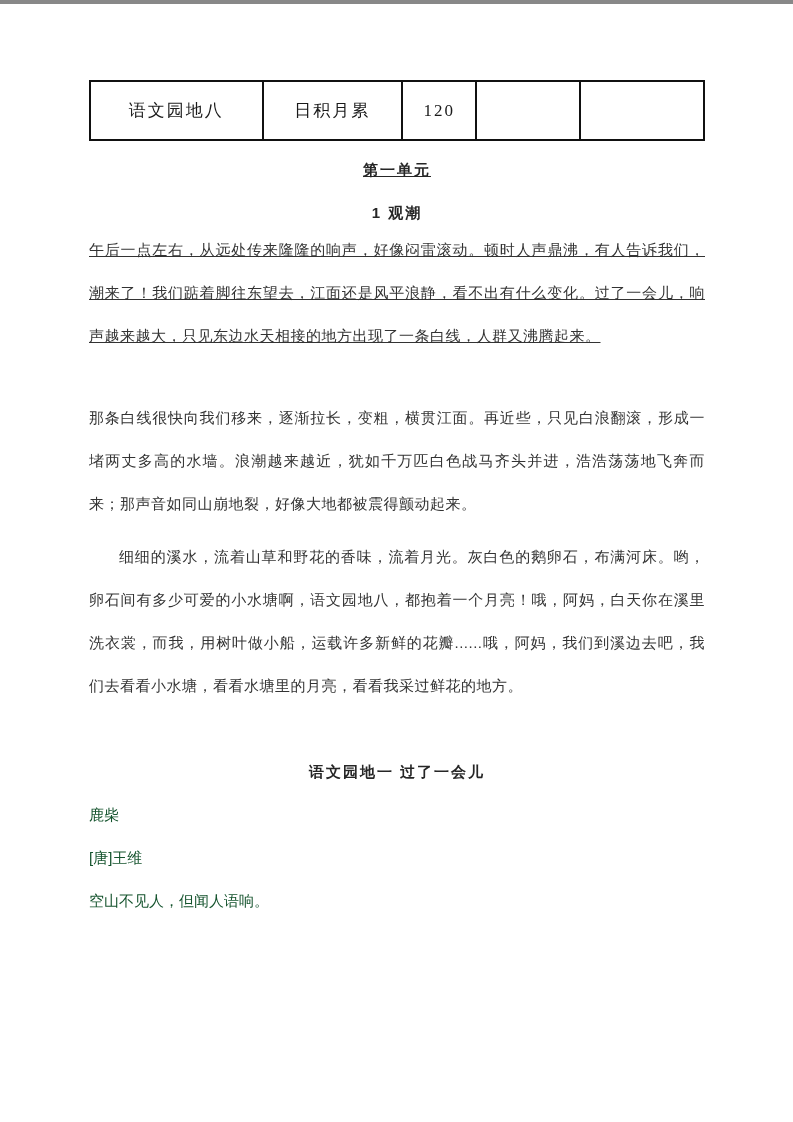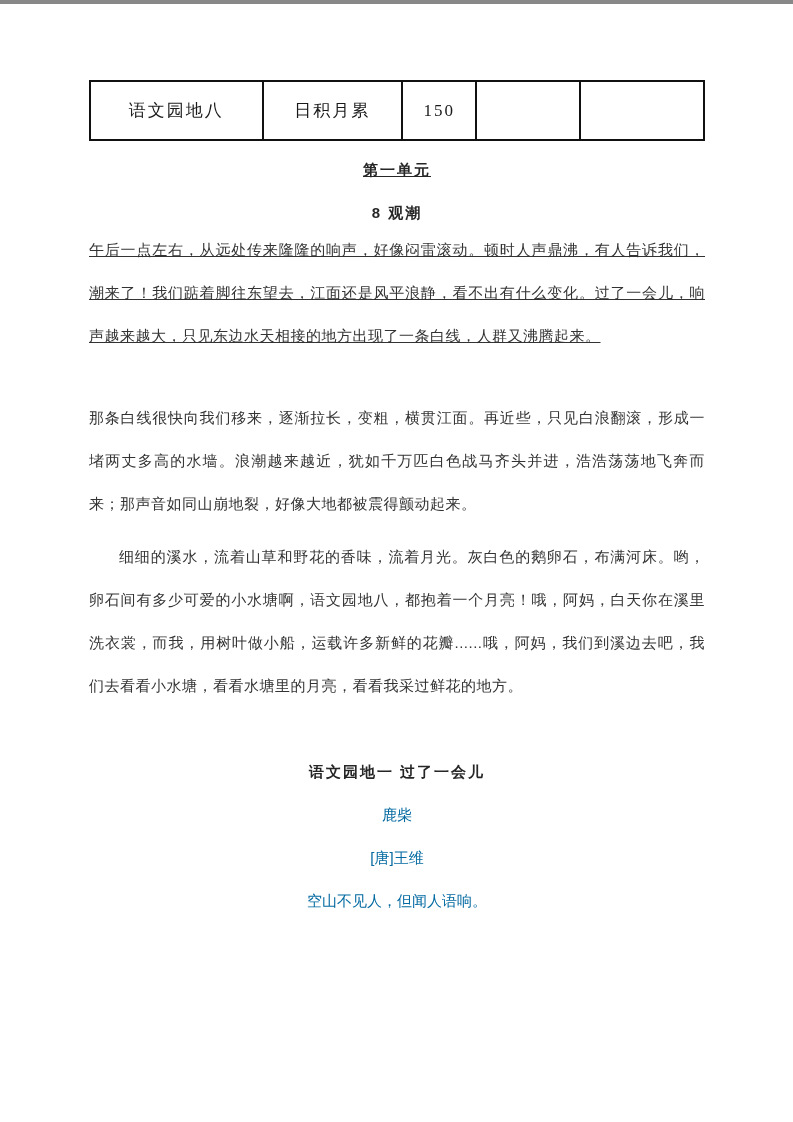--- a/index.html
+++ b/index.html
@@ -39,49 +39,49 @@
     font-weight:bold;
     text-align:center;
     color:#262626;
     letter-spacing:2px;
   }
   .para{
     text-align:justify;
     color:#333333;
     letter-spacing:0.5px;
   }
-  .center-line{text-align:center;color:#0369a1;}
+  .center-line{color:#14532d;}
   .mt-first{margin-top:7px;text-decoration:underline;}
   .mt-para1{margin-top:-6px;text-decoration:underline;}
   .mt-para2{margin-top:39px;}
   .mt-lesson2{margin-top:28px;}
   .mt-para3{margin-top:10px;}
   .mt-garden{margin-top:43px;}
   .indent2{text-indent:2em;}
 </style>
 </head>
 <body>
 
 <div class="page">
 
   <table class="doc-table">
     <tbody>
         <tr>
       <td class="col1">语文园地八</td>
       <td class="col2">日积月累</td>
-      <td class="col3">150</td>
+      <td class="col3">120</td>
       <td class="col4"></td>
       <td class="col5"></td>
     </tr>
   </tbody>
     </table>
 
   <div class="blk heading mt-first">第一单元</div>
 
-  <div class="blk heading">8 观潮</div>
+  <div class="blk heading">1 观潮</div>
 
   <p class="blk para mt-para1">午后一点左右，从远处传来隆隆的响声，好像闷雷滚动。顿时人声鼎沸，有人告诉我们，潮来了！我们踮着脚往东望去，江面还是风平浪静，看不出有什么变化。过了一会儿，响声越来越大，只见东边水天相接的地方出现了一条白线，人群又沸腾起来。</p>
 
   <p class="blk para mt-para2">那条白线很快向我们移来，逐渐拉长，变粗，横贯江面。再近些，只见白浪翻滚，形成一堵两丈多高的水墙。浪潮越来越近，犹如千万匹白色战马齐头并进，浩浩荡荡地飞奔而来；那声音如同山崩地裂，好像大地都被震得颤动起来。</p>
 
 
   <p class="blk para indent2 mt-para3">细细的溪水，流着山草和野花的香味，流着月光。灰白色的鹅卵石，布满河床。哟，卵石间有多少可爱的小水塘啊，语文园地八，都抱着一个月亮！哦，阿妈，白天你在溪里洗衣裳，而我，用树叶做小船，运载许多新鲜的花瓣......哦，阿妈，我们到溪边去吧，我们去看看小水塘，看看水塘里的月亮，看看我采过鲜花的地方。</p>
 
   <div class="blk heading mt-garden">语文园地一 过了一会儿</div>
 

